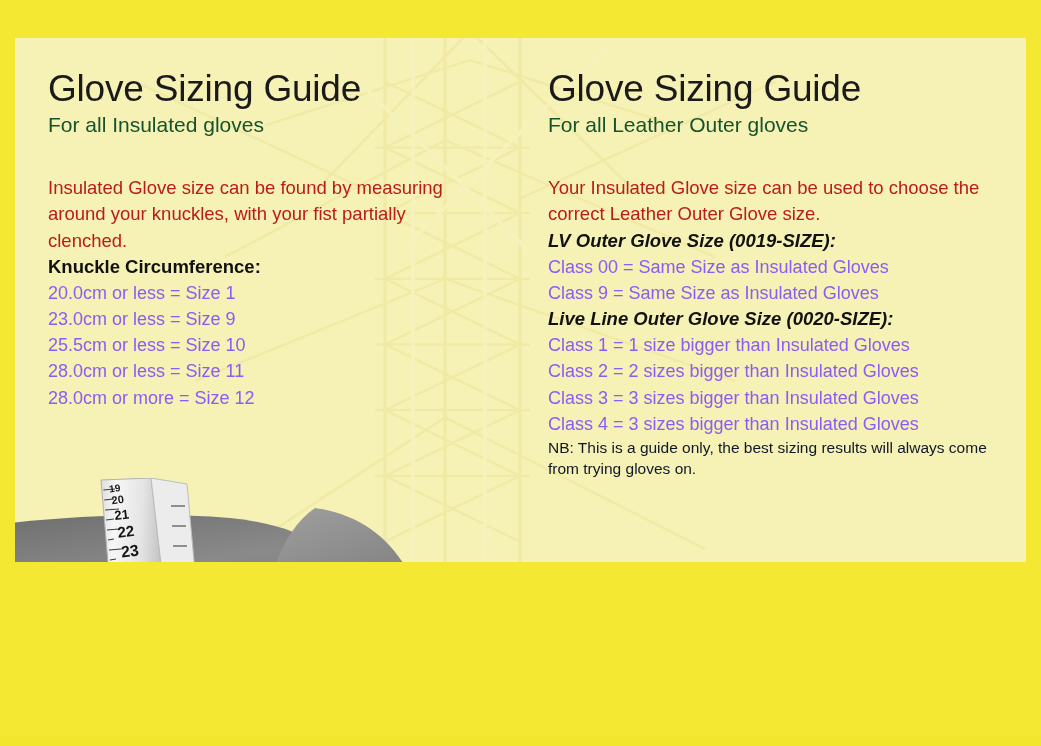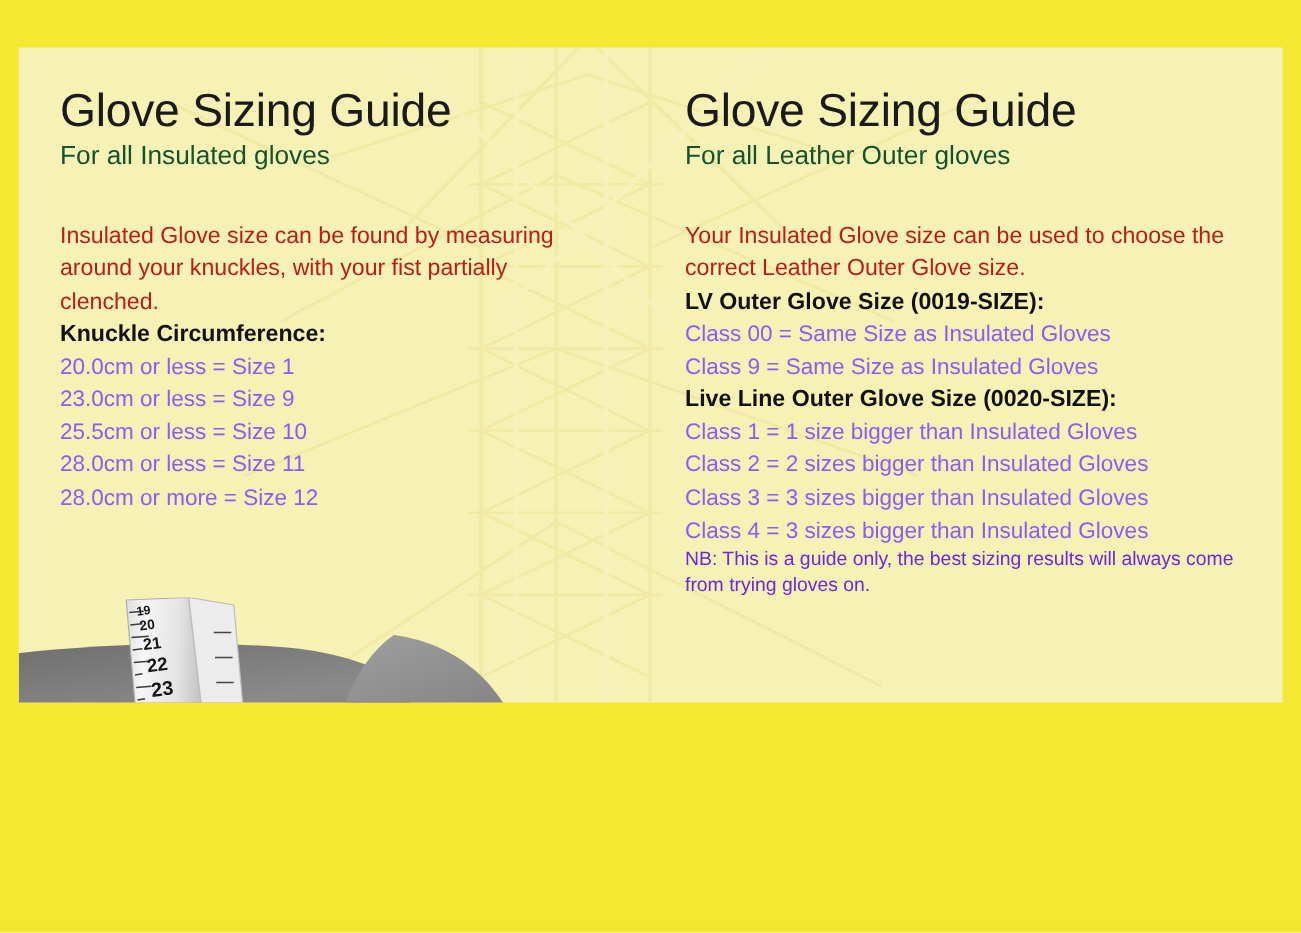--- a/index.html
+++ b/index.html
@@ -76,42 +76,42 @@
   }
   .para {
     font-size: 18.5px;
     font-weight: 400;
     color: #b91c1c;
     line-height: 1.42;
     margin: 0;
   }
   .para-gap-a { margin-top: 38px; }
   .para-gap-b { margin-top: 36px; }
-  .para-gap-c { margin-top: 30px; }
+  .para-gap-c { margin-top: 30px; font-style: italic; }
   .para-gap-d { margin-top: 28px; }
   .bold-head {
     font-size: 18.5px;
     font-weight: bold;
     color: #111111;
     line-height: 1.42;
     margin: 0;
   }
   ul.plainlist {
     list-style: none;
     margin: 0;
     padding: 0;
   }
   ul.plainlist li {
     font-size: 18px;
     color: #8b5cf6;
     line-height: 1.45;
   }
   .nb-note {
     font-size: 15.5px;
-    color: #6d28d9;
+    color: #0f172a;
     line-height: 1.38;
     margin: 0;
   }
 
   
   #hand-photo {
     position: absolute;
     left: 0px;
     top: 440px;
     width: 430px;

